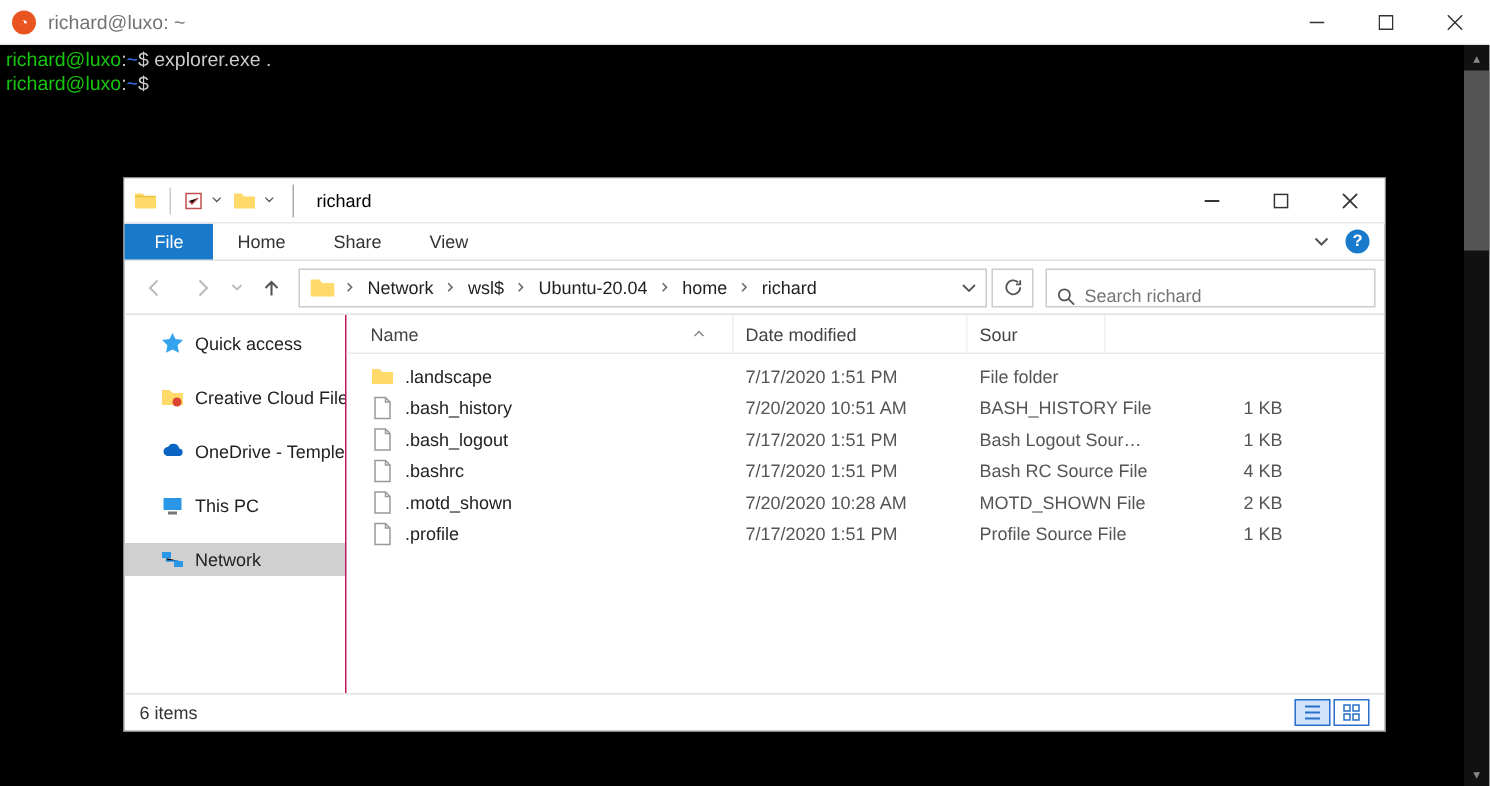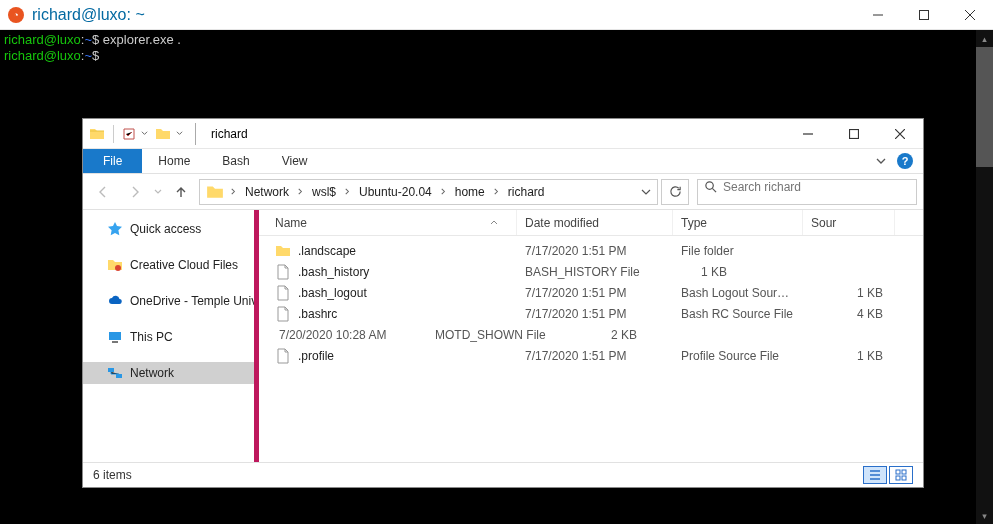--- a/index.html
+++ b/index.html
@@ -2,21 +2,21 @@
 <html><head>
 <meta charset="utf-8">
 <style>
 * { box-sizing: border-box; margin: 0; padding: 0; font-family: "Segoe UI", Tahoma, sans-serif; }
 body { background: #fff; width: 993px; height: 524px; overflow: hidden; position: relative; }
 
 
 .outer-titlebar { height: 30px; background: #fff; display: flex; align-items: center; border-bottom: 1px solid #e5e5e5; position: relative; }
 .outer-title-left { display: flex; align-items: center; padding-left: 8px; gap: 8px; }
 .ubuntu-icon { width: 16px; height: 16px; border-radius: 50%; background: #e95420; position: relative; display:flex; align-items:center; justify-content:center; color:#fff; font-size:9px; font-weight:bold;}
-.outer-title { font-size: 16px; color: #0369a1; }
+.outer-title { font-size: 13px; color: #737373; }
 .outer-ctrls { position: absolute; right: 0; top: 0; display: flex; height: 30px; }
 .outer-ctrl { width: 46px; height: 30px; display: flex; align-items: center; justify-content: center; color: #333; font-size: 10px; }
 .outer-ctrl svg { width: 10px; height: 10px; stroke: #333; }
 
 
 .term-body { position: absolute; top: 30px; left: 0; right: 0; bottom: 0; background: #000; font-family: "Cascadia Mono", Consolas, monospace; font-size: 13px; line-height: 16px; padding: 2px 4px; color: #ccc; }
 .term-row { white-space: pre; }
 .term-green { color: #16c60c; }
 .term-blue { color: #3b78ff; }
 .term-white { color: #cccccc; }
@@ -53,26 +53,26 @@
 .nav-arrow-disabled { stroke:#bbb; }
 .nav-arrow { stroke:#555;}
 .nav-sep { width:10px; display:flex; align-items:center; justify-content:center;}
 .addr-box { flex:1; height:26px; border:1px solid #ccc; display:flex; align-items:center; padding:0 2px; font-size:12px;}
 .addr-folder-icon { width:18px; height:18px; margin:0 4px;}
 .crumb { padding:0 6px; color:#222; display:flex; align-items:center; height:100%;}
 .crumb-sep { width:7px; height:7px; stroke:#666; margin:0 2px;}
 .addr-caret { margin-left:auto; width:18px; display:flex; align-items:center; justify-content:center;}
 .refresh-box { width:28px; height:26px; border:1px solid #ccc; display:flex; align-items:center; justify-content:center; margin-left:-1px;}
 .refresh-box svg { width:13px; height:13px; stroke:#555;}
-.search-box { width:220px; height:26px; border:1px solid #ccc; margin-left:4px; display:flex; align-items:flex-start; padding:0 6px; gap:6px; font-size:12px; color:#666;}
+.search-box { width:220px; height:26px; border:1px solid #ccc; margin-left:4px; display:flex; align-items:flex-end; padding:0 6px; gap:6px; font-size:12px; color:#666;}
 .search-box svg { width:13px; height:13px; stroke:#555;}
 .search-input { border:none; outline:none; flex:1; font-size:12px; color:#333; background:transparent;}
 
 .exp-body { flex:1; display:flex; min-height:0;}
-.nav-pane { width:176px; border-right:5px solid #be185d; padding:8px 0; font-size:12px; overflow:hidden;}
+.nav-pane { width:148px; border-right:1px solid #be185d; padding:8px 0; font-size:12px; overflow:hidden;}
 .np-item { height:22px; display:flex; align-items:center; padding-left:24px; gap:7px; color:#222; white-space:nowrap;}
 .np-item.sel { background:#d0d0d0; }
 .np-gap { height:14px; }
 .np-ico { width:16px; height:16px; flex-shrink:0; display:flex; align-items:center; justify-content:center;}
 
 .file-area { flex:1; display:flex; flex-direction:column; min-width:0;}
 .col-headers { height:26px; display:flex; align-items:center; border-bottom:1px solid #e8e8e8; font-size:12px; color:#444; padding-left:12px;}
 .col-headers > div { display:flex; align-items:center; gap:0; height:100%; border-right:1px solid #f0f0f0;}
 .col-name { width:246px; padding-left:4px;}
 .col-date { width:156px; padding-left:8px;}
@@ -171,21 +171,21 @@
           <svg viewBox="0 0 10 10" fill="none" stroke-width="1.2">
             <path d="M0 0 L10 10 M10 0 L0 10"></path>
           </svg>
         </div>
     </div>
   </div>
 
   <div class="ribbon-tabs">
     <div class="rt-file">File</div>
     <div class="rt-tab">Home</div>
-    <div class="rt-tab">Bash</div>
+    <div class="rt-tab">Share</div>
     <div class="rt-tab">View</div>
     <div class="ribbon-right">
       <svg class="expand-chevron" viewBox="0 0 12 12" fill="none" stroke-width="1.3">
           <path d="M2 4l4 4 4-4"></path>
         </svg>
       <div class="help-badge">?</div>
     </div>
   </div>
 
   <div class="addrbar">
@@ -310,23 +310,20 @@
       <div class="col-headers">
         <div class="col-name">
             <span>Name</span>
             <svg class="sort-caret" viewBox="0 0 8 8" fill="none">
               <path d="M1 5l3-3 3 3"></path>
             </svg>
           </div>
         <div class="col-date">
             <span>Date modified</span>
           </div>
-        <div class="col-type">
-            <span>Type</span>
-          </div>
         <div class="col-size">
             <span>Sour</span>
           </div>
       </div>
       <div class="file-rows" id="file-rows">
           <div class="file-row">
             <div class="fr-name">
               <span class="fr-ico"><svg viewBox="0 0 16 16">
                   <path fill="#ffd96a" d="M1 3h5l2 2h7v8H1z"></path>
                 </svg></span>
@@ -337,20 +334,21 @@
             <div class="fr-size"></div>
           </div>
           <div class="file-row">
             <div class="fr-name">
               <span class="fr-ico"><svg viewBox="0 0 16 16">
                   <path fill="#fff" stroke="#999" d="M3 1h7l3 3v11H3z"></path>
                   <path fill="none" stroke="#999" d="M10 1v3h3"></path>
                 </svg></span>
               <span>.bash_history</span>
             </div>
+            <div class="fr-date">7/20/2020 10:51 AM</div>
             <div class="fr-type">BASH_HISTORY File</div>
             <div class="fr-size">1 KB</div>
           </div>
           <div class="file-row">
             <div class="fr-name">
               <span class="fr-ico"><svg viewBox="0 0 16 16">
                   <path fill="#fff" stroke="#999" d="M3 1h7l3 3v11H3z"></path>
                   <path fill="none" stroke="#999" d="M10 1v3h3"></path>
                 </svg></span>
               <span>.bash_logout</span>
@@ -365,20 +363,27 @@
                   <path fill="#fff" stroke="#999" d="M3 1h7l3 3v11H3z"></path>
                   <path fill="none" stroke="#999" d="M10 1v3h3"></path>
                 </svg></span>
               <span>.bashrc</span>
             </div>
             <div class="fr-date">7/17/2020 1:51 PM</div>
             <div class="fr-type">Bash RC Source File</div>
             <div class="fr-size">4 KB</div>
           </div>
           <div class="file-row">
+            <div class="fr-name">
+              <span class="fr-ico"><svg viewBox="0 0 16 16">
+                  <path fill="#fff" stroke="#999" d="M3 1h7l3 3v11H3z"></path>
+                  <path fill="none" stroke="#999" d="M10 1v3h3"></path>
+                </svg></span>
+              <span>.motd_shown</span>
+            </div>
             <div class="fr-date">7/20/2020 10:28 AM</div>
             <div class="fr-type">MOTD_SHOWN File</div>
             <div class="fr-size">2 KB</div>
           </div>
           <div class="file-row">
             <div class="fr-name">
               <span class="fr-ico"><svg viewBox="0 0 16 16">
                   <path fill="#fff" stroke="#999" d="M3 1h7l3 3v11H3z"></path>
                   <path fill="none" stroke="#999" d="M10 1v3h3"></path>
                 </svg></span>

